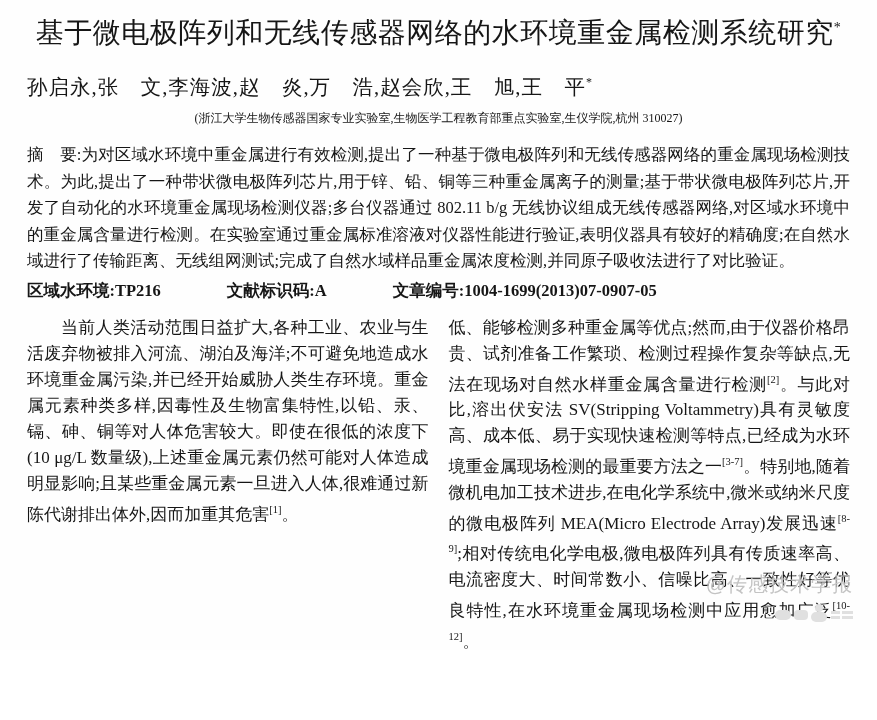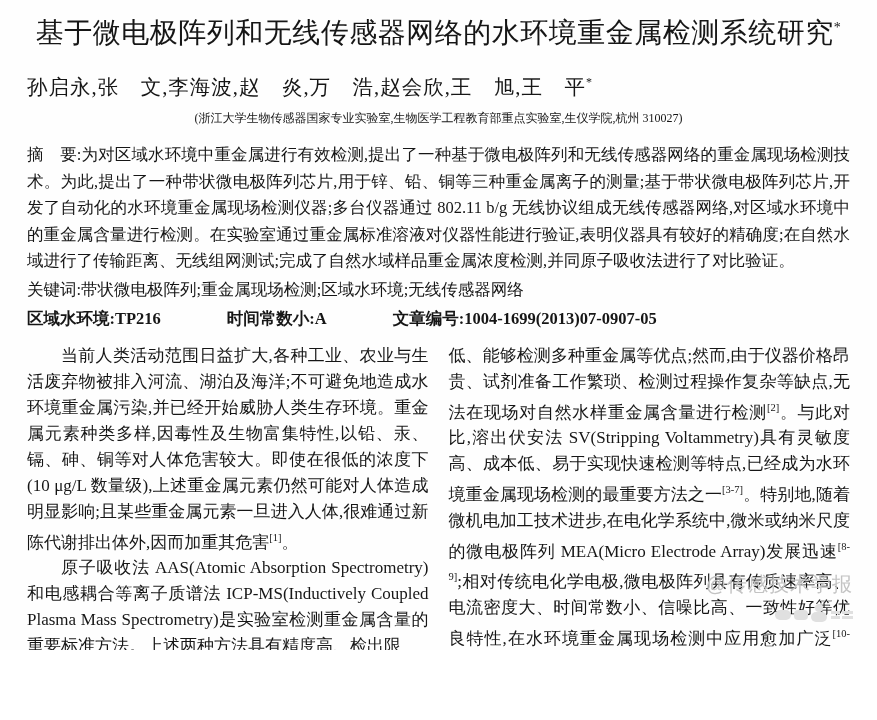--- a/index.html
+++ b/index.html
@@ -49,30 +49,28 @@
 <div class="page">
 
   <h1 class="title"><span>基于微电极阵列和无线传感器网络的水环境重金属检测系统研究</span><sup>*</sup></h1>
 
   <div class="authors"><span>孙启永,张　文,李海波,赵　炎,万　浩,赵会欣,王　旭,王　平</span><sup>*</sup></div>
 
   <div class="affiliation">(浙江大学生物传感器国家专业实验室,生物医学工程教育部重点实验室,生仪学院,杭州 310027)</div>
 
   <p class="abstract"><b class="lbl">摘　要:</b><span>为对区域水环境中重金属进行有效检测,提出了一种基于微电极阵列和无线传感器网络的重金属现场检测技术。为此,提出了一种带状微电极阵列芯片,用于锌、铅、铜等三种重金属离子的测量;基于带状微电极阵列芯片,开发了自动化的水环境重金属现场检测仪器;多台仪器通过 802.11 b/g 无线协议组成无线传感器网络,对区域水环境中的重金属含量进行检测。在实验室通过重金属标准溶液对仪器性能进行验证,表明仪器具有较好的精确度;在自然水域进行了传输距离、无线组网测试;完成了自然水域样品重金属浓度检测,并同原子吸收法进行了对比验证。</span></p>
 
-  <p class="kw"><b class="lbl">关键词:</b><span>带状微电极阵列;重金属现场检测;区域水环境;无线传感器网络</span></p>
 
   <div class="clc">
-    <span class="clc-item"><span>区域水环境:</span><span>TP216</span></span><span class="clc-item"><span>时间常数小:</span><span>A</span></span><span class="clc-item"><span>文章编号:</span><span>1004-1699(2013)07-0907-05</span></span>
+    <span class="clc-item"><span>区域水环境:</span><span>TP216</span></span><span class="clc-item"><span>文献标识码:</span><span>A</span></span><span class="clc-item"><span>文章编号:</span><span>1004-1699(2013)07-0907-05</span></span>
   </div>
 
   <div class="columns">
     <div class="col">
       <p class="para indent"><span>当前人类活动范围日益扩大,各种工业、农业与生活废弃物被排入河流、湖泊及海洋;不可避免地造成水环境重金属污染,并已经开始威胁人类生存环境。重金属元素种类多样,因毒性及生物富集特性,以铅、汞、镉、砷、铜等对人体危害较大。即使在很低的浓度下(10 μg/L 数量级),上述重金属元素仍然可能对人体造成明显影响;且某些重金属元素一旦进入人体,很难通过新陈代谢排出体外,因而加重其危害</span><sup class="ref">[1]</sup><span>。</span></p>
-      <p class="para indent"><span>原子吸收法 AAS(Atomic Absorption Spectrometry)和电感耦合等离子质谱法 ICP-MS(Inductively Coupled Plasma Mass Spectrometry)是实验室检测重金属含量的重要标准方法。上述两种方法具有精度高、检出限</span></p>
     </div>
     <div class="col">
       <p class="para"><span>低、能够检测多种重金属等优点;然而,由于仪器价格昂贵、试剂准备工作繁琐、检测过程操作复杂等缺点,无法在现场对自然水样重金属含量进行检测</span><sup class="ref">[2]</sup><span>。与此对比,溶出伏安法 SV(Stripping Voltammetry)具有灵敏度高、成本低、易于实现快速检测等特点,已经成为水环境重金属现场检测的最重要方法之一</span><sup class="ref">[3-7]</sup><span>。特别地,随着微机电加工技术进步,在电化学系统中,微米或纳米尺度的微电极阵列 MEA(Micro Electrode Array)发展迅速</span><sup class="ref">[8-9]</sup><span>;相对传统电化学电极,微电极阵列具有传质速率高、电流密度大、时间常数小、信噪比高、一致性好等优良特性,在水环境重金属现场检测中应用愈加广泛</span><sup class="ref">[10-12]</sup><span>。</span></p>
     </div>
   </div>
 
   <div class="footnote">
     <div class="fn-divider"></div>
     <div class="fn-line"><span class="fn-label">收稿日期:</span><span>2012-12-24</span><span class="fn-label fn-gap">修改日期:</span><span>2013-06-05</span></div>
   </div>

